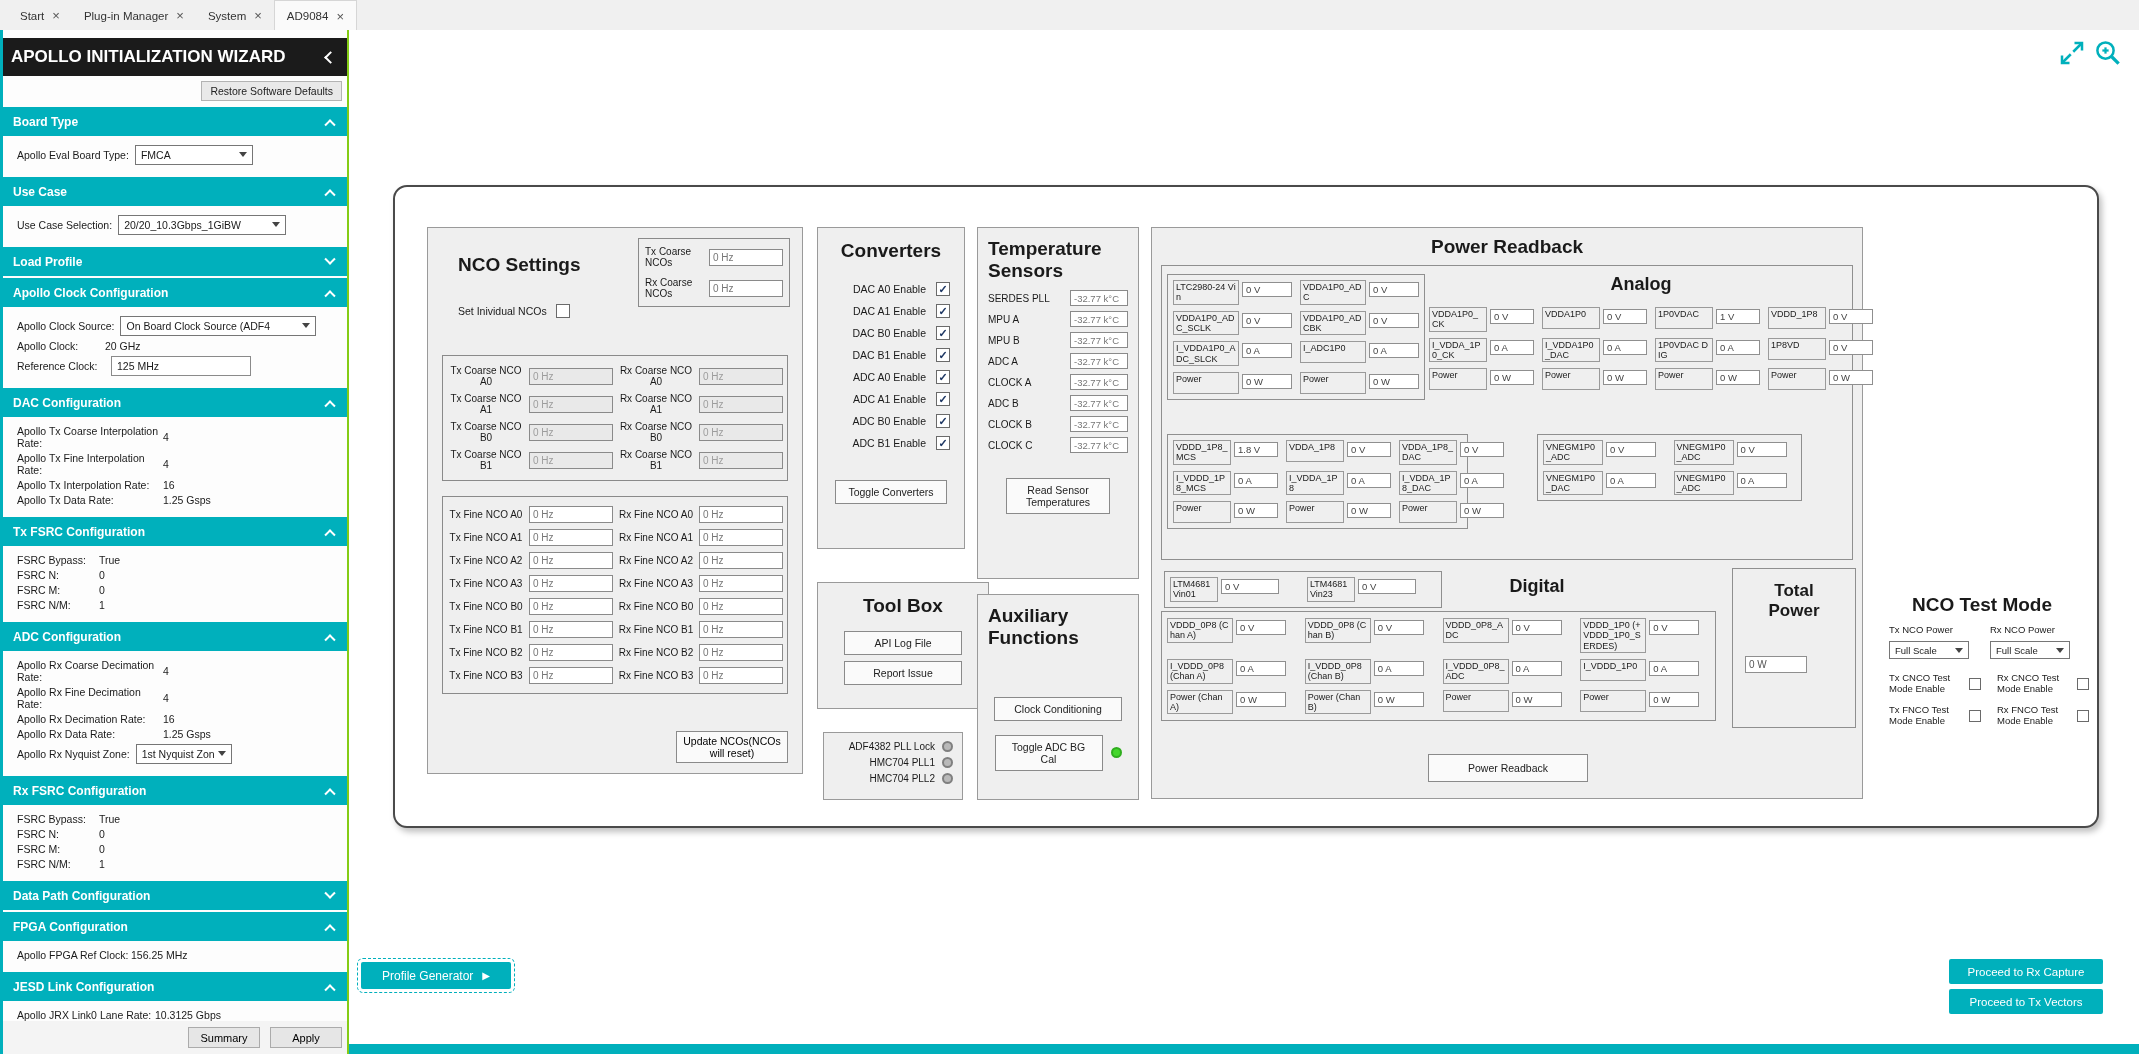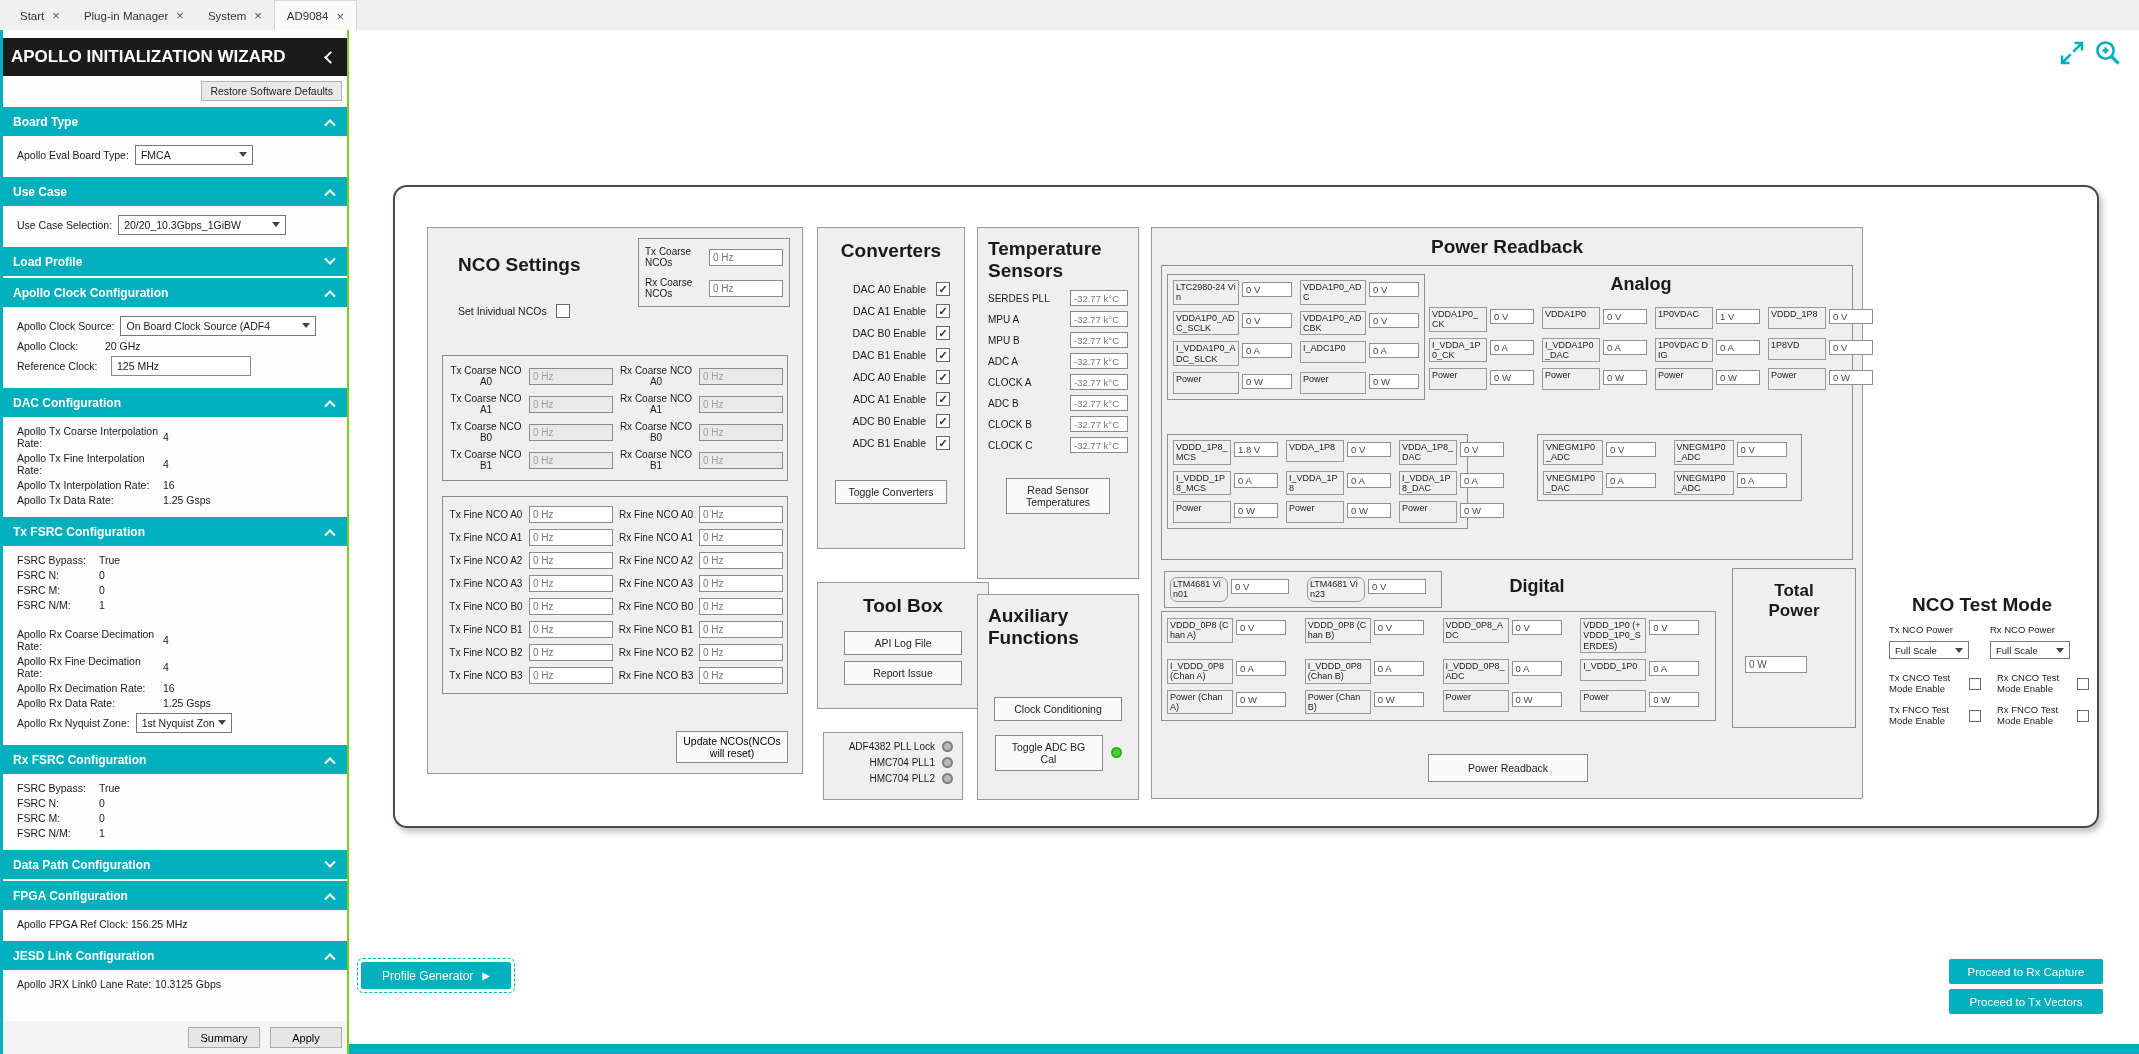--- a/index.html
+++ b/index.html
@@ -117,21 +117,21 @@
   .total-value { margin:28px auto 0 12px; width:62px; height:17px; background:#fff; border:1px solid #8f8f8f; font-size:10px; color:#555; display:flex; align-items:center; padding:0 3px; }
   .readback-btn { position:absolute; left:276px; bottom:16px; width:160px; height:28px; }
   .pgrid { display:grid; gap:6px 8px; }
   .cols2 { grid-template-columns:repeat(2, 1fr); }
   .cols3 { grid-template-columns:repeat(3, 1fr); }
   .cols4 { grid-template-columns:repeat(4, 1fr); }
   .pcell { display:flex; align-items:flex-start; gap:3px; }
   .pcell-label { width:58px; min-height:22px; border:1px solid #9a9a9a; font-size:9px; line-height:1.15; padding:1px 2px; word-break:break-all; }
   .pcell-value { width:44px; height:15px; background:#fff; border:1px solid #8f8f8f; font-size:9.5px; color:#444; padding:0 3px; display:flex; align-items:center; margin-top:2px; flex:0 0 auto; }
   .ltc-box .pcell-label { width:66px; } .ltc-box .pcell-value { width:50px; }
-  .ltm-box .pcell-label { width:58px;border-radius:7px; } .ltm-box .pcell-value { width:58px; }
+  .ltm-box .pcell-label { width:48px; } .ltm-box .pcell-value { width:58px; }
   .vneg-box .pcell-label { width:60px; } .vneg-box .pcell-value { width:50px; }
   .digital-box .pcell-label { width:66px; } .digital-box .pcell-value { width:50px; }
 
   
   .nct-panel { position:absolute; left:1480px; top:395px; width:214px; height:196px; background:transparent; }
   .nct-grid { display:grid; grid-template-columns:1fr 1fr; gap:6px 16px; padding:0 14px; }
   .nct-collabel { font-size:9.5px; }
   .dropdown.small { height:18px; font-size:9.5px; width:80px; }
   .nct-checks { display:grid; grid-template-columns:1fr 1fr; gap:10px 16px; padding:14px 14px 0; }
   .nct-check { display:flex; align-items:center; gap:16px; }
@@ -293,20 +293,24 @@
   </div>
 
   <div class="kvrow">
     <span class="kv-label">FSRC N/M:</span>
     <span class="kv-value">1</span>
   </div>
 </div>
     </div>
 
     <div>
+      <div class="sec-header">
+        <span>ADC Configuration</span>
+        <span class="chev up"></span>
+      </div>
       <div class="sec-body lw146">
         <div>
   <div class="kvrow">
     <span class="kv-label">Apollo Rx Coarse Decimation Rate:</span>
     <span class="kv-value">4</span>
   </div>
 
   <div class="kvrow">
     <span class="kv-label">Apollo Rx Fine Decimation Rate:</span>
     <span class="kv-value">4</span>

